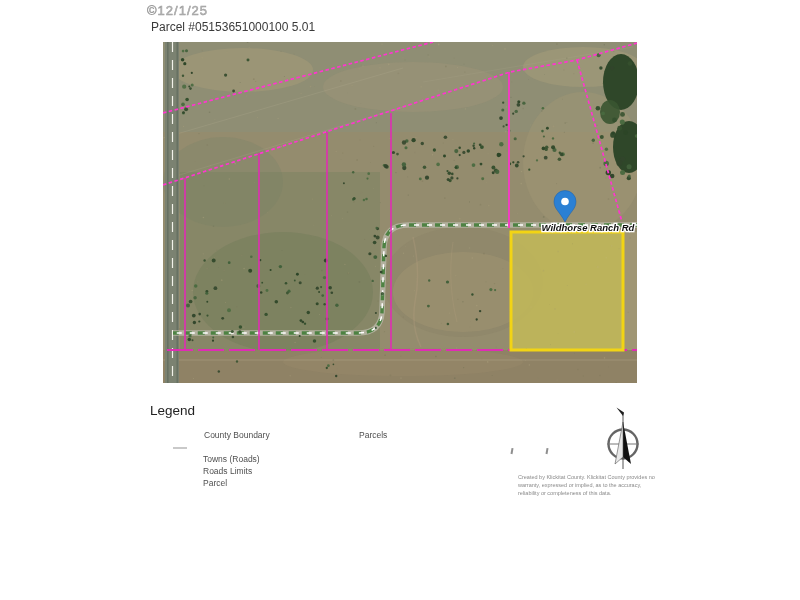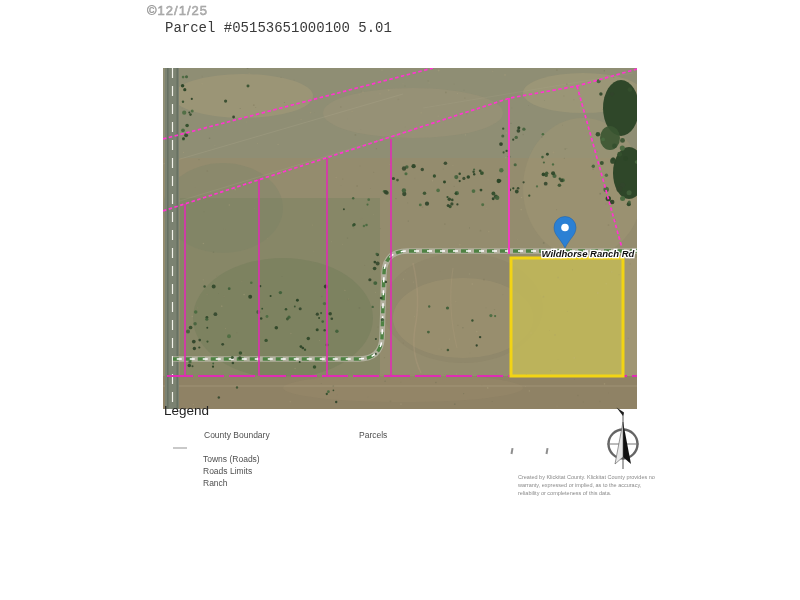--- a/index.html
+++ b/index.html
@@ -4,28 +4,28 @@
 <style>
   html,body{margin:0;padding:0;background:#ffffff;}
   .page{position:relative;width:728px;height:600px;background:#ffffff;overflow:hidden;
         font-family:"Liberation Sans",sans-serif;}
 
   
   .watermark{position:absolute;left:147px;top:3px;font-size:13px;letter-spacing:1px;
              color:rgba(125,125,125,.55);-webkit-text-stroke:.5px #9a9a9a;z-index:3;}
   .page-title{position:absolute;left:163px;top:0px;font-size:17px;color:#2b2b2b;
               font-weight:400;white-space:nowrap;z-index:2;}
-  .page-subtitle{position:absolute;left:165px;top:20px;font-size:14px;color:#3a3a3a;z-index:2;font-family:Liberation Mono, monospace;}
+  .page-subtitle{position:absolute;left:151px;top:20px;font-size:12px;color:#3a3a3a;z-index:2;}
 
   
-  .map-wrap{position:absolute;left:163px;top:42px;width:474px;height:341px;margin-top:26px;}
+  .map-wrap{position:absolute;left:163px;top:42px;width:474px;height:341px;}
   .map-wrap svg{display:block;}
 
   
-  .legend-heading{position:absolute;left:164px;top:403px;font-size:13.5px;color:#222;}
+  .legend-heading{position:absolute;left:150px;top:403px;font-size:13.5px;color:#222;}
   .legend-item{position:absolute;font-size:8.5px;color:#4f4f4f;white-space:nowrap;margin-left:36px;}
   .li-county{left:168px;top:430px;}
   .li-parcels{left:275px;top:430px;padding-left:48px;}
   .li-towns{left:167px;top:454px;}
   .li-city{left:167px;top:466px;}
   .li-roads{left:167px;top:478px;}
   .county-swatch{position:absolute;left:173px;top:447px;width:14px;height:2px;background:#c9c9c9;}
 
   
   .scale-tick{position:absolute;top:448px;width:1.5px;height:6px;background:#8f8f8f;transform:rotate(10deg);}
@@ -601,21 +601,21 @@
       </g>
     </svg>
   </div>
 
   <div class="legend-heading">Legend</div>
   <div class="legend-item li-county">County Boundary</div>
   <div class="county-swatch"></div>
   <div class="legend-item li-parcels">Parcels</div>
   <div class="legend-item li-towns">Towns (Roads)</div>
   <div class="legend-item li-city">Roads Limits</div>
-  <div class="legend-item li-roads">Ranch</div>
+  <div class="legend-item li-roads">Parcel</div>
 
   <div class="scale-tick tick-1"></div>
   <div class="scale-tick tick-2"></div>
 
   <svg class="compass" width="46" height="72" viewBox="0 0 46 72">
     <line x1="23" y1="7" x2="23" y2="63" stroke="#555" stroke-width="1"></line>
     <path d="M23 10 L16.5 1.5 L24 6.5 Z" fill="#1d1d1d"></path>
     <circle cx="23" cy="38" r="14.5" fill="none" stroke="#4a4a4a" stroke-width="2.4" opacity=".85"></circle>
     <line x1="7" y1="38" x2="39" y2="38" stroke="#777" stroke-width="1"></line>
     <path d="M23 16 L31 58 L23 51 Z" fill="#111"></path>

